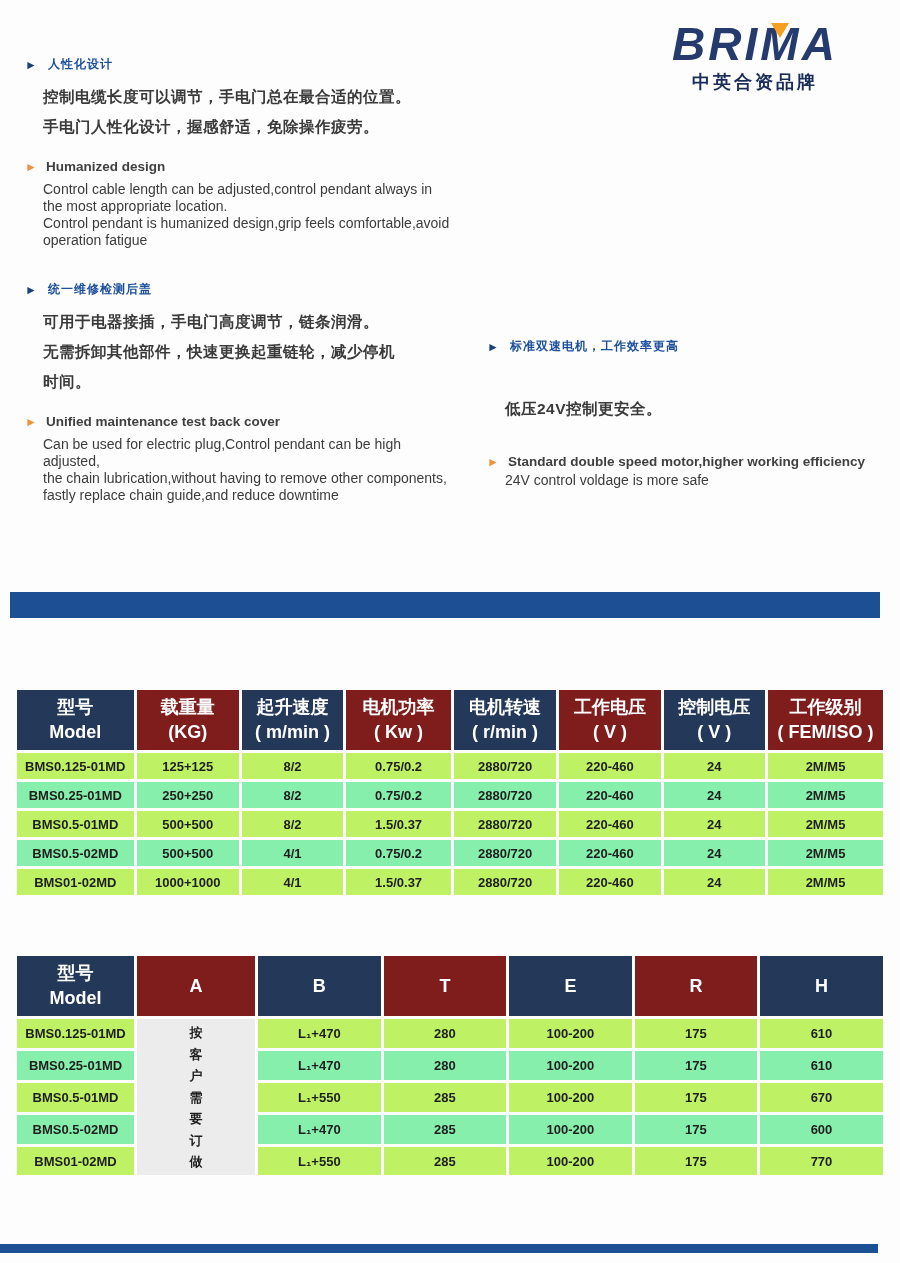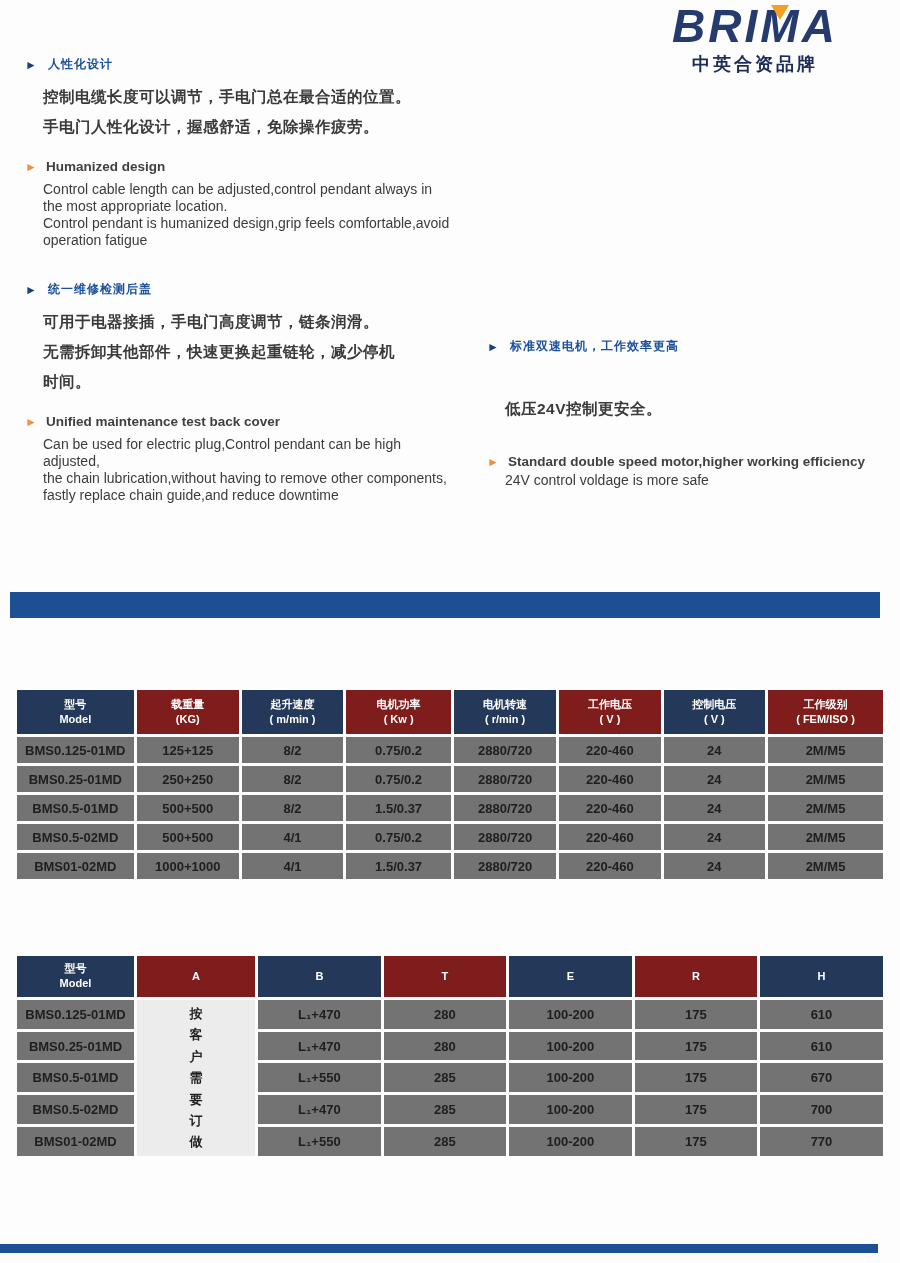--- a/index.html
+++ b/index.html
@@ -1,21 +1,21 @@
 <!DOCTYPE html>
 <html><head>
 <meta charset="utf-8">
 <style>
   * { margin:0; padding:0; box-sizing:border-box; }
   html,body { background:#ffffff; }
   body { font-family:"Liberation Sans","DejaVu Sans",sans-serif; }
   .page { position:relative; width:900px; height:1263px; background:#fdfdfd; overflow:hidden; }
 
   
-  .logo { position:absolute; top:3px; right:20px; width:250px; text-align:center; }
+  .logo { position:absolute; top:21px; right:20px; width:250px; text-align:center; }
   .brand-word { position:relative; display:block; font-size:46px; font-weight:bold; font-style:italic;
                 color:#253a6d; letter-spacing:3px; line-height:1.0; }
   .logo-tri { position:absolute; top:2px; left:141px; width:0; height:0;
               border-left:9px solid transparent; border-right:9px solid transparent;
               border-top:15px solid #f5a021; }
   .tagline { font-size:18px; font-weight:bold; color:#1c2d5a; letter-spacing:3px; margin-top:3px; }
 
   
   .feature { position:absolute; }
   .f1 { left:25px; top:56px;  width:430px; }
@@ -38,30 +38,30 @@
 
   
   .bar-mid    { position:absolute; left:10px; top:592px; width:870px; height:26px; background:#1d4f94; }
   .bar-bottom { position:absolute; left:0;  top:1244px; width:878px; height:9px;  background:#1d4f94; }
 
   
   .tbl { position:absolute; left:14px; width:872px; border-collapse:separate;
          border-spacing:3px; table-layout:fixed; }
   .tbl1 { top:687px; }
   .tbl2 { top:953px; }
-  .tbl th { color:#ffffff; font-size:11px; font-weight:bold; white-space:pre-line;
+  .tbl th { color:#ffffff; font-size:18px; font-weight:bold; white-space:pre-line;
             line-height:1.4; padding:5px 2px; text-align:center; vertical-align:middle; }
   .tbl1 th { height:44px; }
   .tbl2 th { height:36px; }
   th.h-dark { background:#24395a; }
   th.h-blue { background:#7f1d1d; }
   .tbl td { text-align:center; font-size:13px; font-weight:bold; color:#1e1e1e;
             padding:3px 2px; height:26px; vertical-align:middle; }
-  tr.r-light td { background:#737373; }
-  tr.r-dark  td { background:#737373; }
+  tr.r-light td { background:#bef264; }
+  tr.r-dark  td { background:#86efac; }
   .tbl td.merged { background:#ececec; white-space:pre-line; line-height:1.65;
                    font-size:13px; vertical-align:middle; }
 </style>
 </head>
 <body>
 
 <div class="page">
 
   <header class="logo">
     <div class="brand-word">
@@ -258,21 +258,21 @@
           <td>100-200</td>
           <td>175</td>
           <td>670</td>
         </tr>
         <tr class="r-dark">
           <td>BMS0.5-02MD</td>
           <td>L₁+470</td>
           <td>285</td>
           <td>100-200</td>
           <td>175</td>
-          <td>700</td>
+          <td>600</td>
         </tr>
         <tr class="r-light">
           <td>BMS01-02MD</td>
           <td>L₁+550</td>
           <td>285</td>
           <td>100-200</td>
           <td>175</td>
           <td>770</td>
         </tr>
       </tbody>

